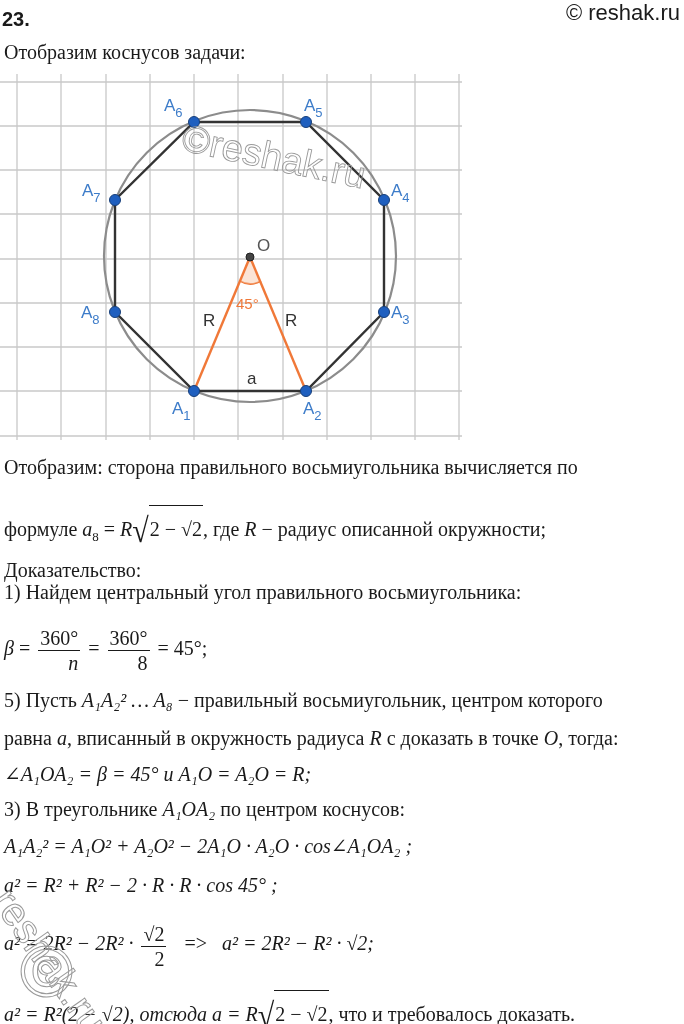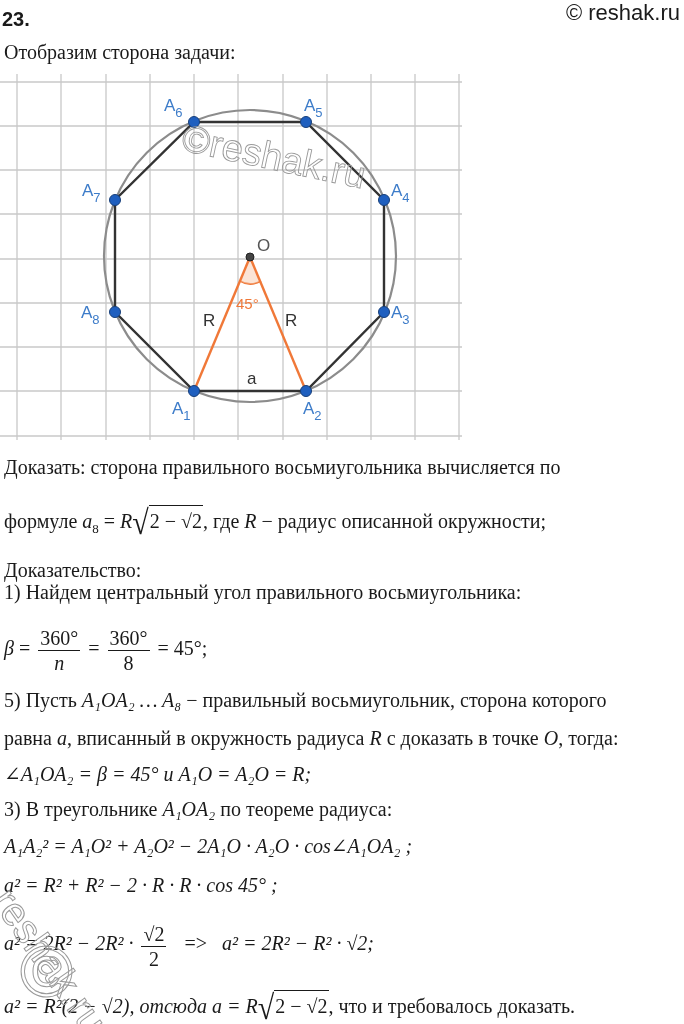--- a/index.html
+++ b/index.html
@@ -3,36 +3,36 @@
 <meta charset="utf-8">
 <style>
   html, body { margin: 0; padding: 0; background: #ffffff; }
   body { width: 684px; height: 1024px; position: relative; overflow: hidden;
          font-family: "Liberation Serif", "DejaVu Serif", serif; color: #1a1a1a; }
   .line { position: absolute; left: 4px; font-size: 20px; white-space: nowrap; line-height: 24px; }
   .num { position: absolute; left: 2px; top: 8px; font-family: "Liberation Sans", sans-serif; font-weight: bold; font-size: 20px; }
   .copy { position: absolute; right: 4px; top: 0px; font-size: 22px; font-family: Liberation Sans, sans-serif; }
   i.v { font-style: italic; }
   sub, sup { font-size: 13px; line-height: 0; }
-  .frac { display: inline-block; vertical-align: middle; text-align: center; margin: 0 3px; }
+  .frac { display: inline-block; vertical-align: middle; text-align: right; margin: 0 3px; }
   .frac > span { display: block; line-height: 24px; padding: 0 2px; }
   .frac > .top { border-bottom: 1.5px solid #1a1a1a; }
-  .sqrt { display: inline-block; border-top: 1.5px solid #1a1a1a; padding: 4px 1px; line-height: 22px; }
+  .sqrt { display: inline-block; border-top: 1.5px solid #1a1a1a; padding: 12px 1px; line-height: 22px; }
   .bigrad { font-size: 30px; vertical-align: -4px; display:inline-block; transform: scaleY(1.15); }
   svg text { font-family: "Liberation Sans", "DejaVu Sans", sans-serif; }
   .wm { position: absolute; font-family: "Liberation Sans", sans-serif; color: transparent;
         -webkit-text-stroke: 1px #9a9a9a; pointer-events: none; }
 </style>
 </head>
 <body>
 
 <div class="num">23.</div>
 <div class="copy">© reshak.ru</div>
 
-<div class="line" style="top:40px;">Отобразим сторона задачи:</div>
+<div class="line" style="top:40px;">Отобразим коснусов задачи:</div>
 
 <svg style="position:absolute;left:0;top:70px;" width="470" height="378" viewBox="0 70 470 378">
   <g stroke="#c8c8c8" stroke-width="1.3">
     <line x1="17" y1="74" x2="17" y2="440"></line>
       <line x1="61" y1="74" x2="61" y2="440"></line>
     <line x1="106" y1="74" x2="106" y2="440"></line>
       <line x1="150" y1="74" x2="150" y2="440"></line>
     <line x1="194" y1="74" x2="194" y2="440"></line>
       <line x1="238" y1="74" x2="238" y2="440"></line>
     <line x1="283" y1="74" x2="283" y2="440"></line>
@@ -78,44 +78,44 @@
     <text x="81" y="318"><tspan>A</tspan><tspan dy="6" font-size="13">8</tspan></text>
   </g>
   <text x="257" y="251" fill="#555" font-size="17">O</text>
   <text x="236" y="309" fill="#f07838" font-size="15">45°</text>
   <text x="203" y="326" fill="#333" font-size="17">R</text>
   <text x="285" y="326" fill="#333" font-size="17">R</text>
   <text x="247" y="384" fill="#333" font-size="17">a</text>
   <text x="180" y="150" font-size="38" fill="none" stroke="#9a9a9a" stroke-width="0.9" transform="rotate(12 180 150)">©reshak.ru</text>
 </svg>
 
-<div class="line" style="top:455px;">Доказать:  сторона правильного восьмиугольника вычисляется по</div>
+<div class="line" style="top:455px;">Отобразим:  сторона правильного восьмиугольника вычисляется по</div>
 <div class="line" style="top:505px;">
   <span>формуле </span><i class="v">a</i><sub>8</sub><span> = </span><i class="v">R</i><span class="bigrad">√</span><span class="sqrt">2 − √2</span><span>, где </span><i class="v">R</i><span> − радиус описанной окружности;</span>
 </div>
 
 <div class="line" style="top:558px;">Доказательство:</div>
 <div class="line" style="top:580px;">1) Найдем центральный угол правильного восьмиугольника:</div>
 <div class="line" style="top:626px;">
   <i class="v">β</i> =
   <span class="frac"><span class="top">360°</span><span><i>n</i></span></span> =
   <span class="frac"><span class="top">360°</span><span>8</span></span>
   <span>= 45°;</span>
 </div>
 
 <div class="line" style="top:688px;">
-  <span>5) Пусть </span><i class="v">A₁OA₂ … A₈</i><span> − правильный восьмиугольник, сторона которого</span>
+  <span>5) Пусть </span><i class="v">A₁A₂² … A₈</i><span> − правильный восьмиугольник, центром которого</span>
 </div>
 <div class="line" style="top:726px;">
   <span> равна </span><i class="v">a</i><span>, вписанный в окружность радиуса </span><i class="v">R</i><span> с доказать в точке </span><i class="v">O</i><span>, тогда:</span>
 </div>
 <div class="line" style="top:762px;"><i class="v">∠A₁OA₂ = β = 45°  и  A₁O = A₂O = R;</i></div>
 
 <div class="line" style="top:797px;">
-  <span>3) В треугольнике </span><i class="v">A₁OA₂</i><span> по теореме радиуса:</span>
+  <span>3) В треугольнике </span><i class="v">A₁OA₂</i><span> по центром коснусов:</span>
 </div>
 <div class="line" style="top:834px;"><i class="v">A₁A₂² = A₁O² + A₂O² − 2A₁O · A₂O · cos∠A₁OA₂ ;</i></div>
 <div class="line" style="top:873px;"><i class="v">a² = R² + R² − 2 · R · R · cos 45° ;</i></div>
 <div class="line" style="top:922px;">
   <i class="v">a² = 2R² − 2R² ·</i>
   <span class="frac" style="vertical-align:-16px;"><span class="top">√2</span><span>2</span></span>
   &nbsp;&nbsp;<span>=&gt;</span>&nbsp;&nbsp;&nbsp;<i class="v">a² = 2R² − R² · √2;</i>
 </div>
 <div class="line" style="top:990px;">
   <i class="v">a² = R²(2 − √2), отсюда </i><i class="v">a = R</i><span class="bigrad">√</span><span class="sqrt">2 − √2</span><span>, что и требовалось доказать.</span>

